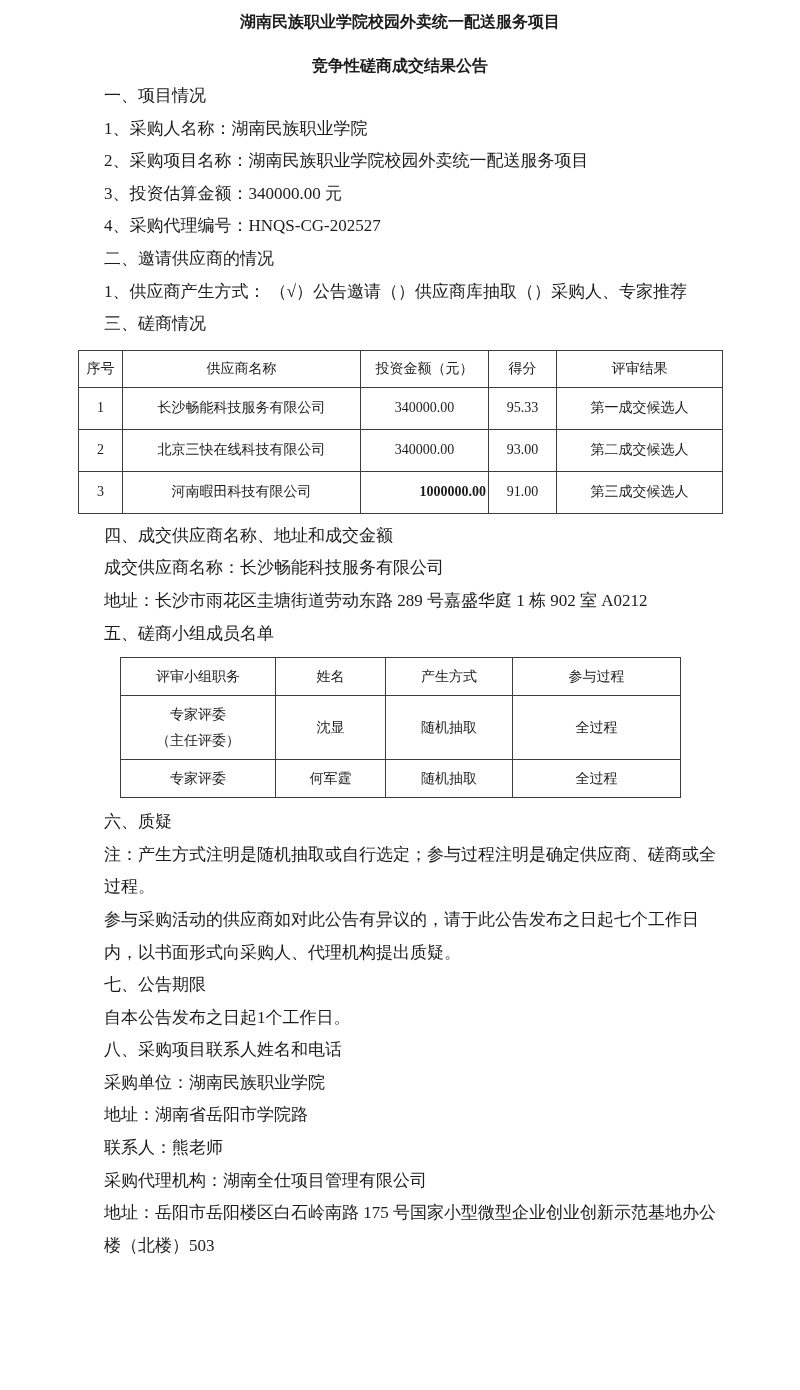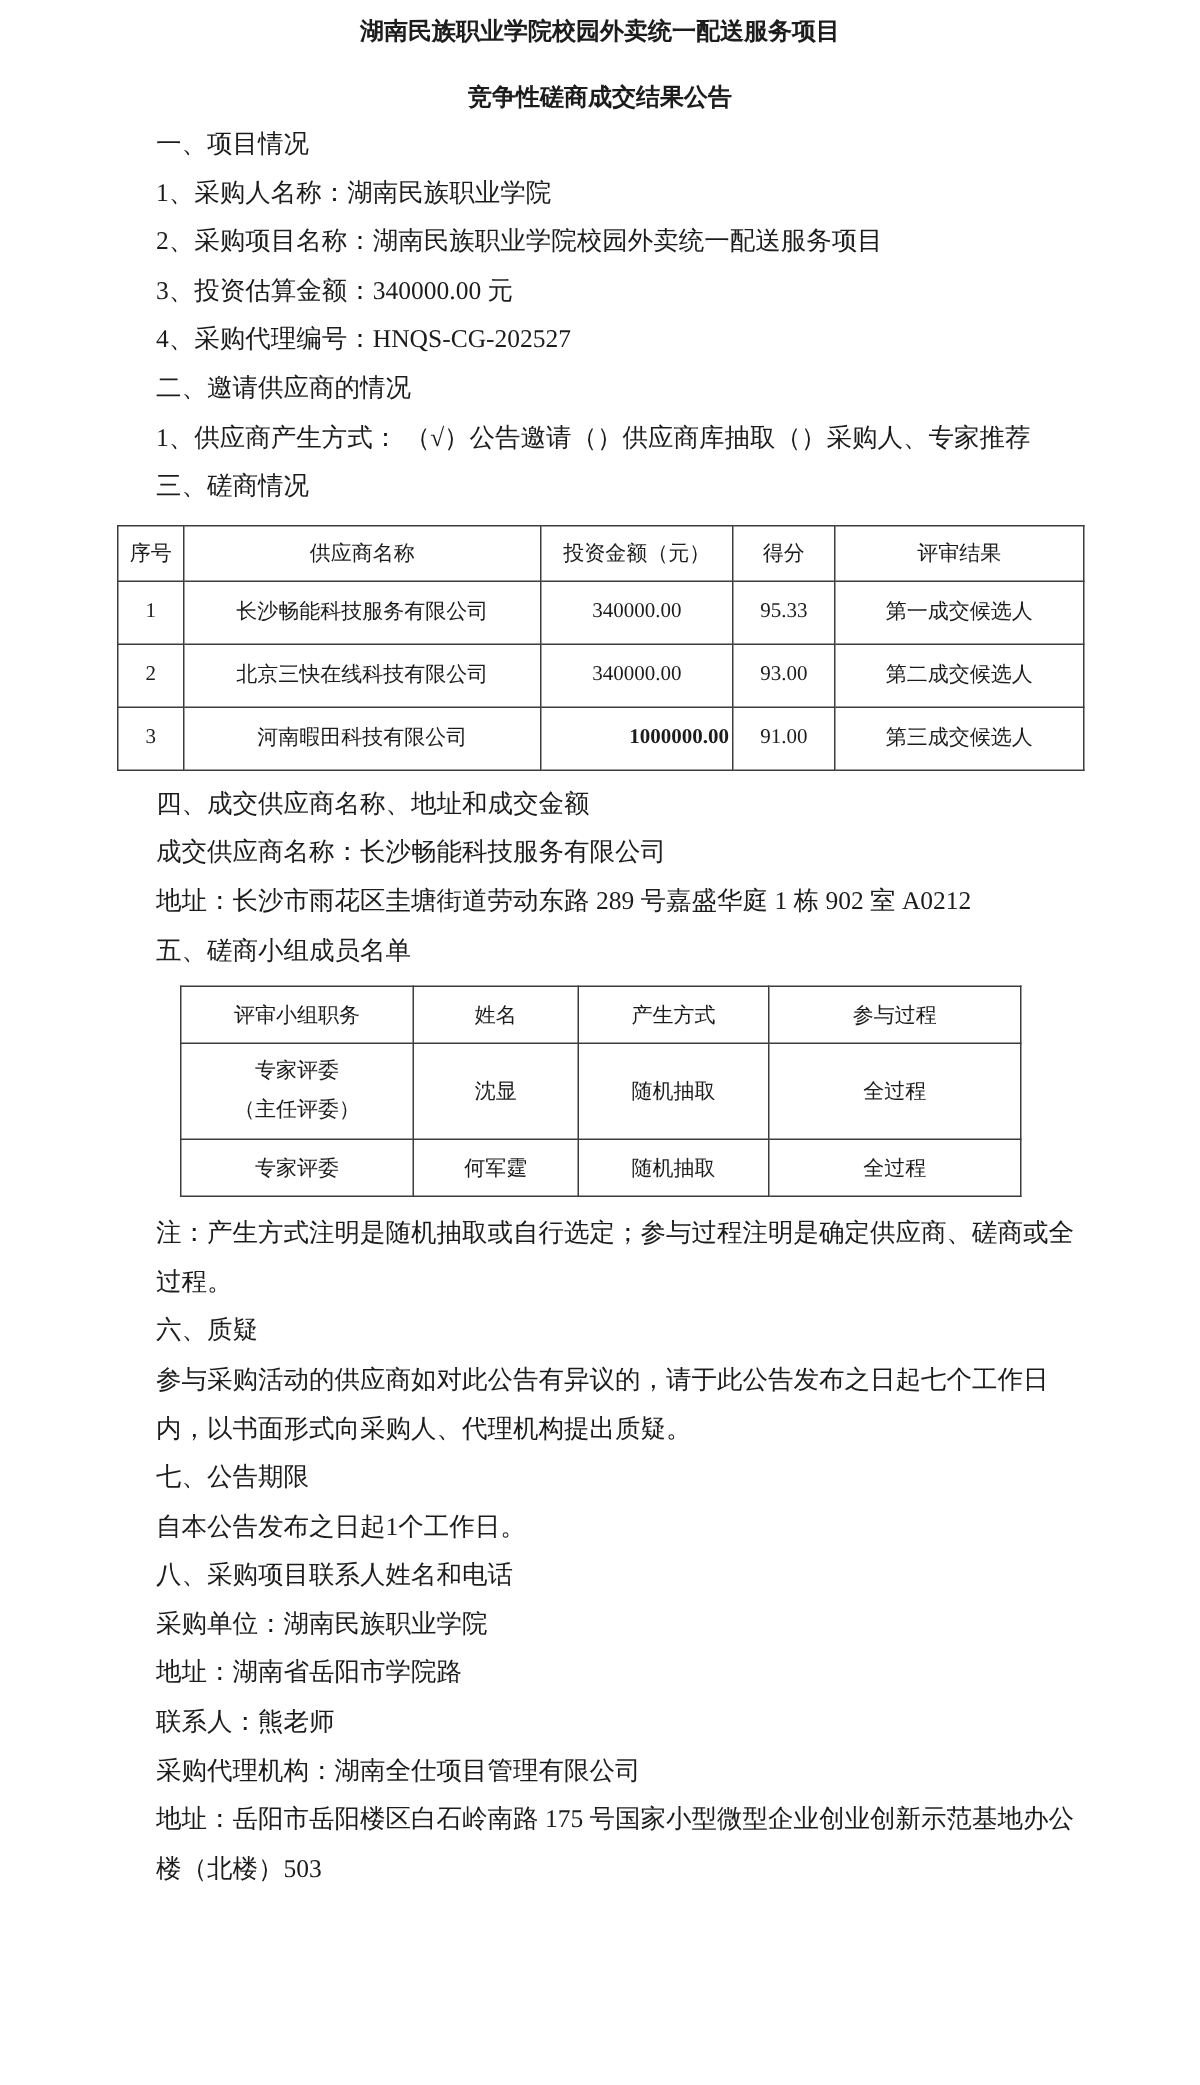--- a/index.html
+++ b/index.html
@@ -170,23 +170,23 @@
         </tr>
         <tr>
           <td>专家评委</td>
           <td>何军霆</td>
           <td>随机抽取</td>
           <td>全过程</td>
         </tr>
       </tbody>
     </table>
 
+    <p>六、质疑</p>
+
     <p>注：产生方式注明是随机抽取或自行选定；参与过程注明是确定供应商、磋商或全过程。</p>
-
-    <p>六、质疑</p>
     <p>参与采购活动的供应商如对此公告有异议的，请于此公告发布之日起七个工作日内，以书面形式向采购人、代理机构提出质疑。</p>
 
     <p>七、公告期限</p>
     <p>自本公告发布之日起1个工作日。</p>
 
     <p>八、采购项目联系人姓名和电话</p>
     <p>采购单位：湖南民族职业学院</p>
     <p>地址：湖南省岳阳市学院路</p>
     <p>联系人：熊老师</p>
     <p>采购代理机构：湖南全仕项目管理有限公司</p>

